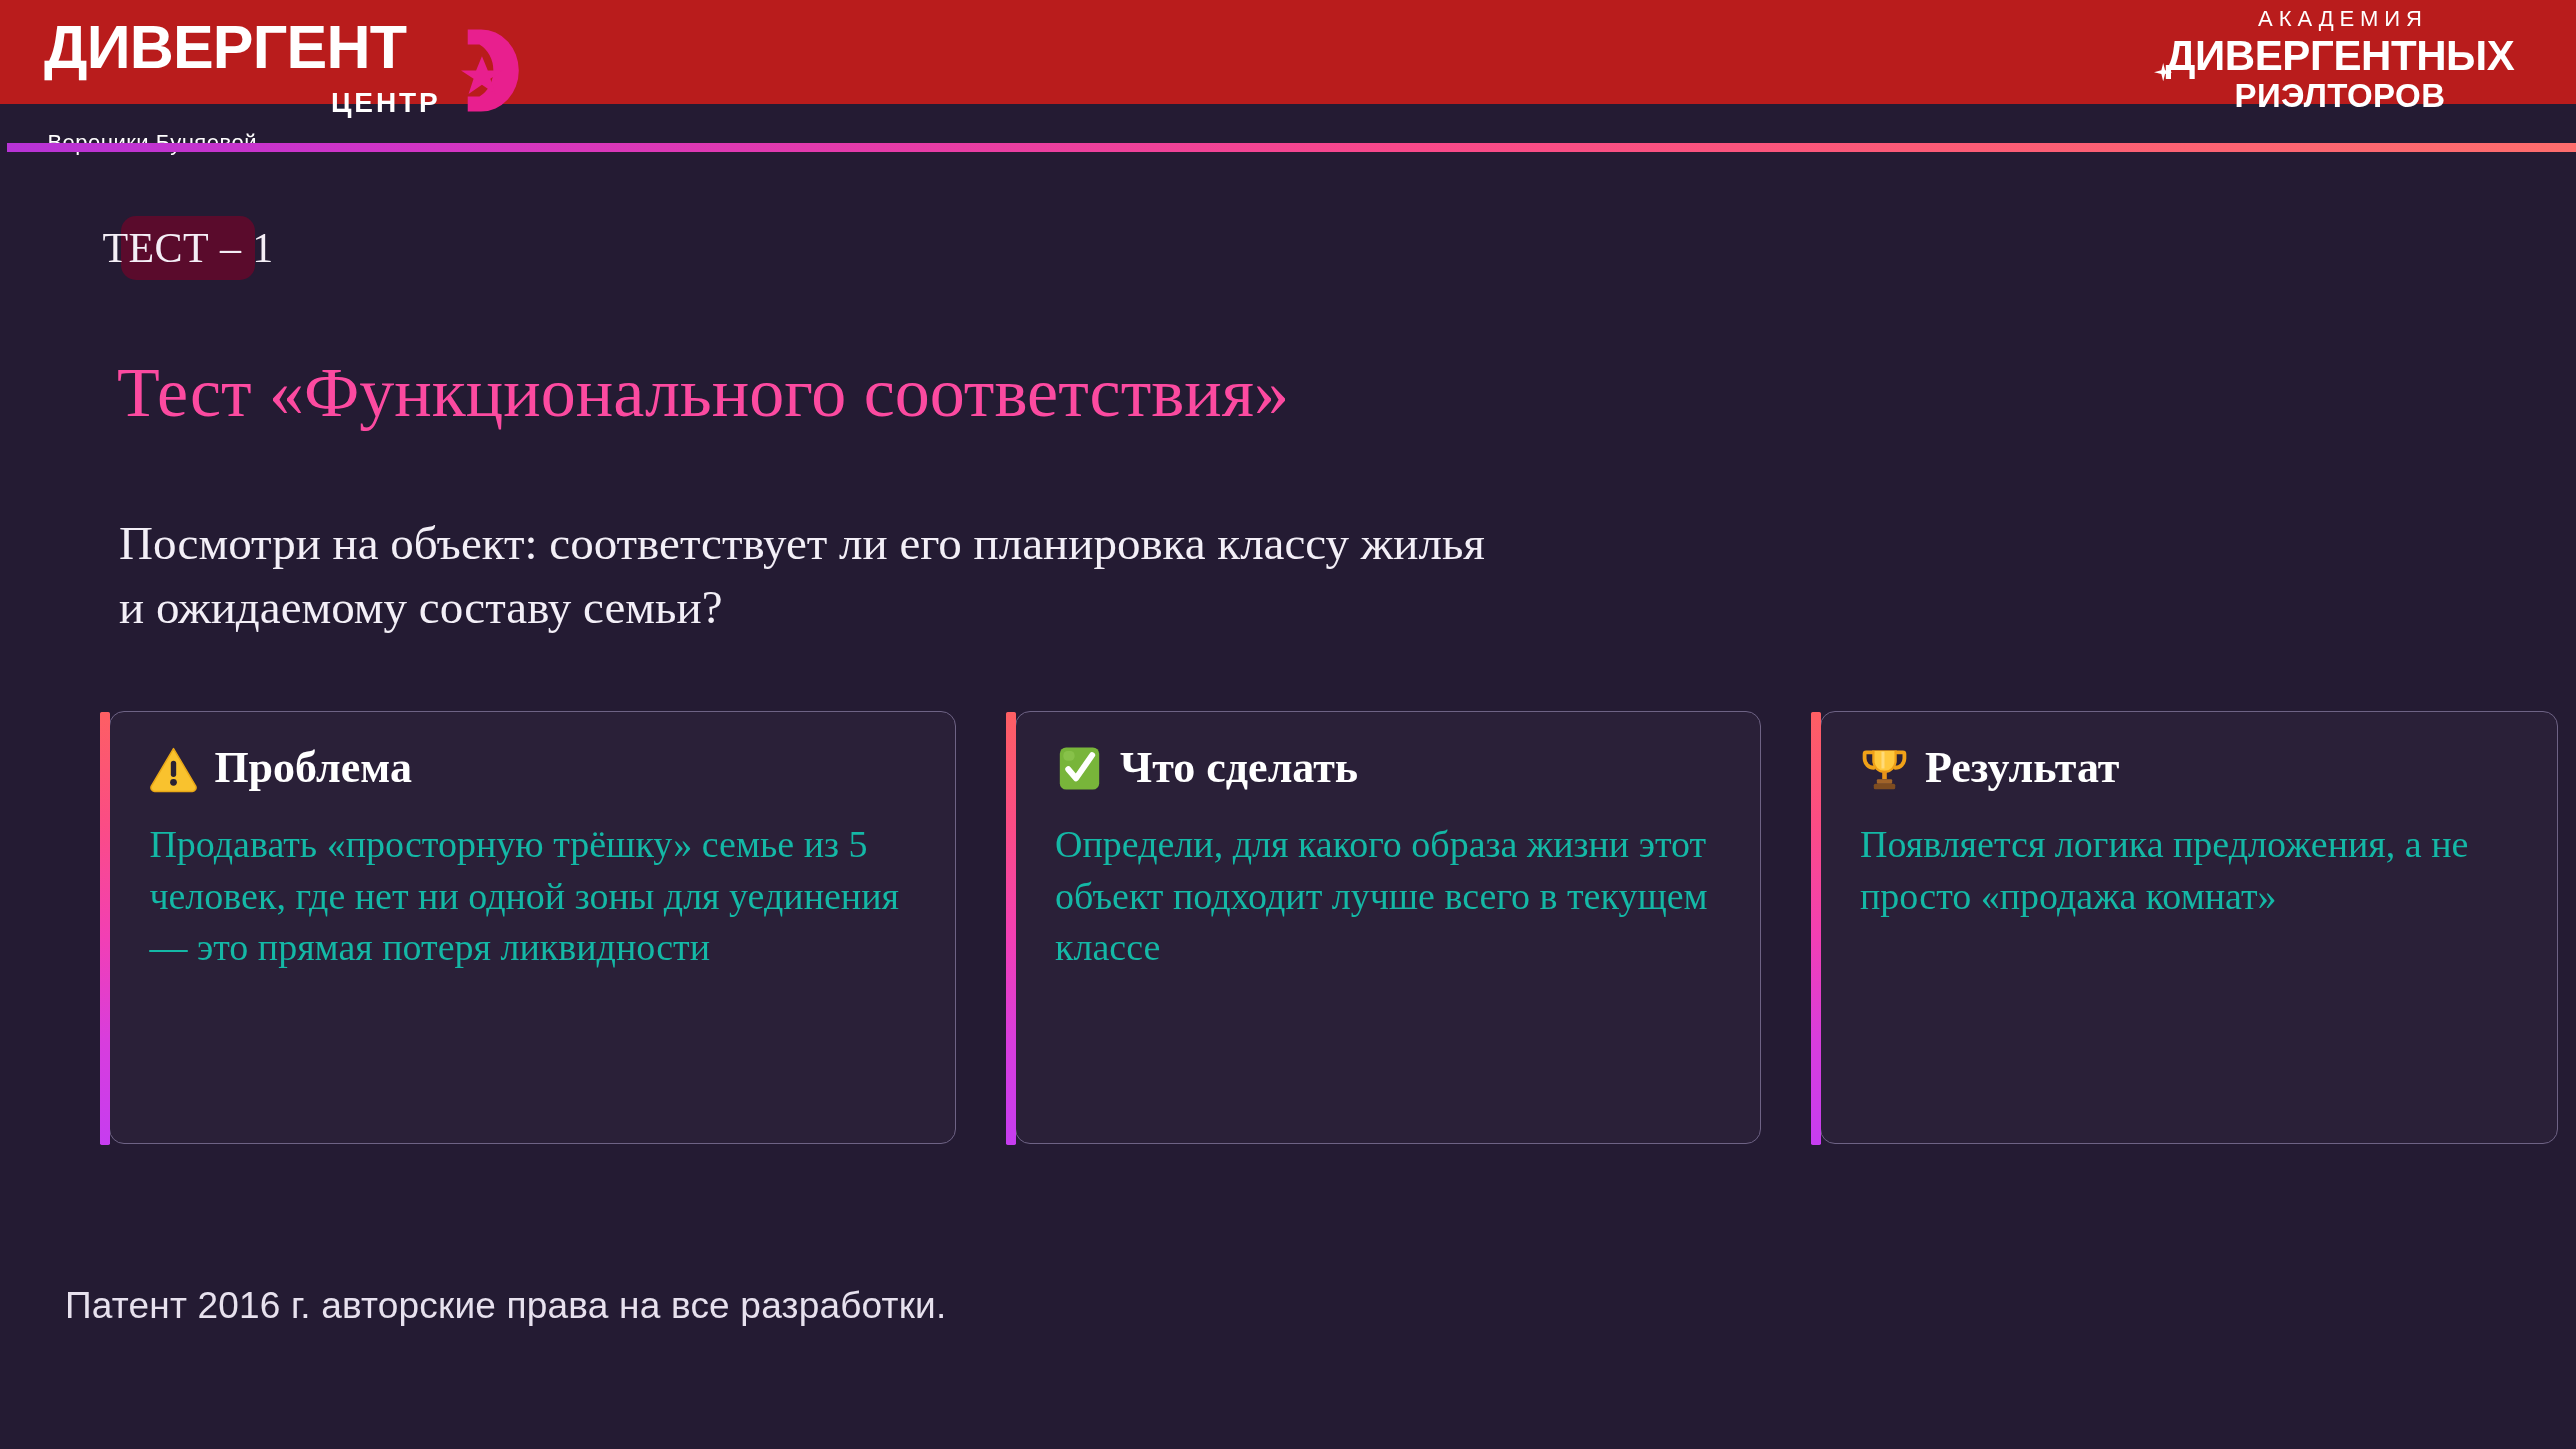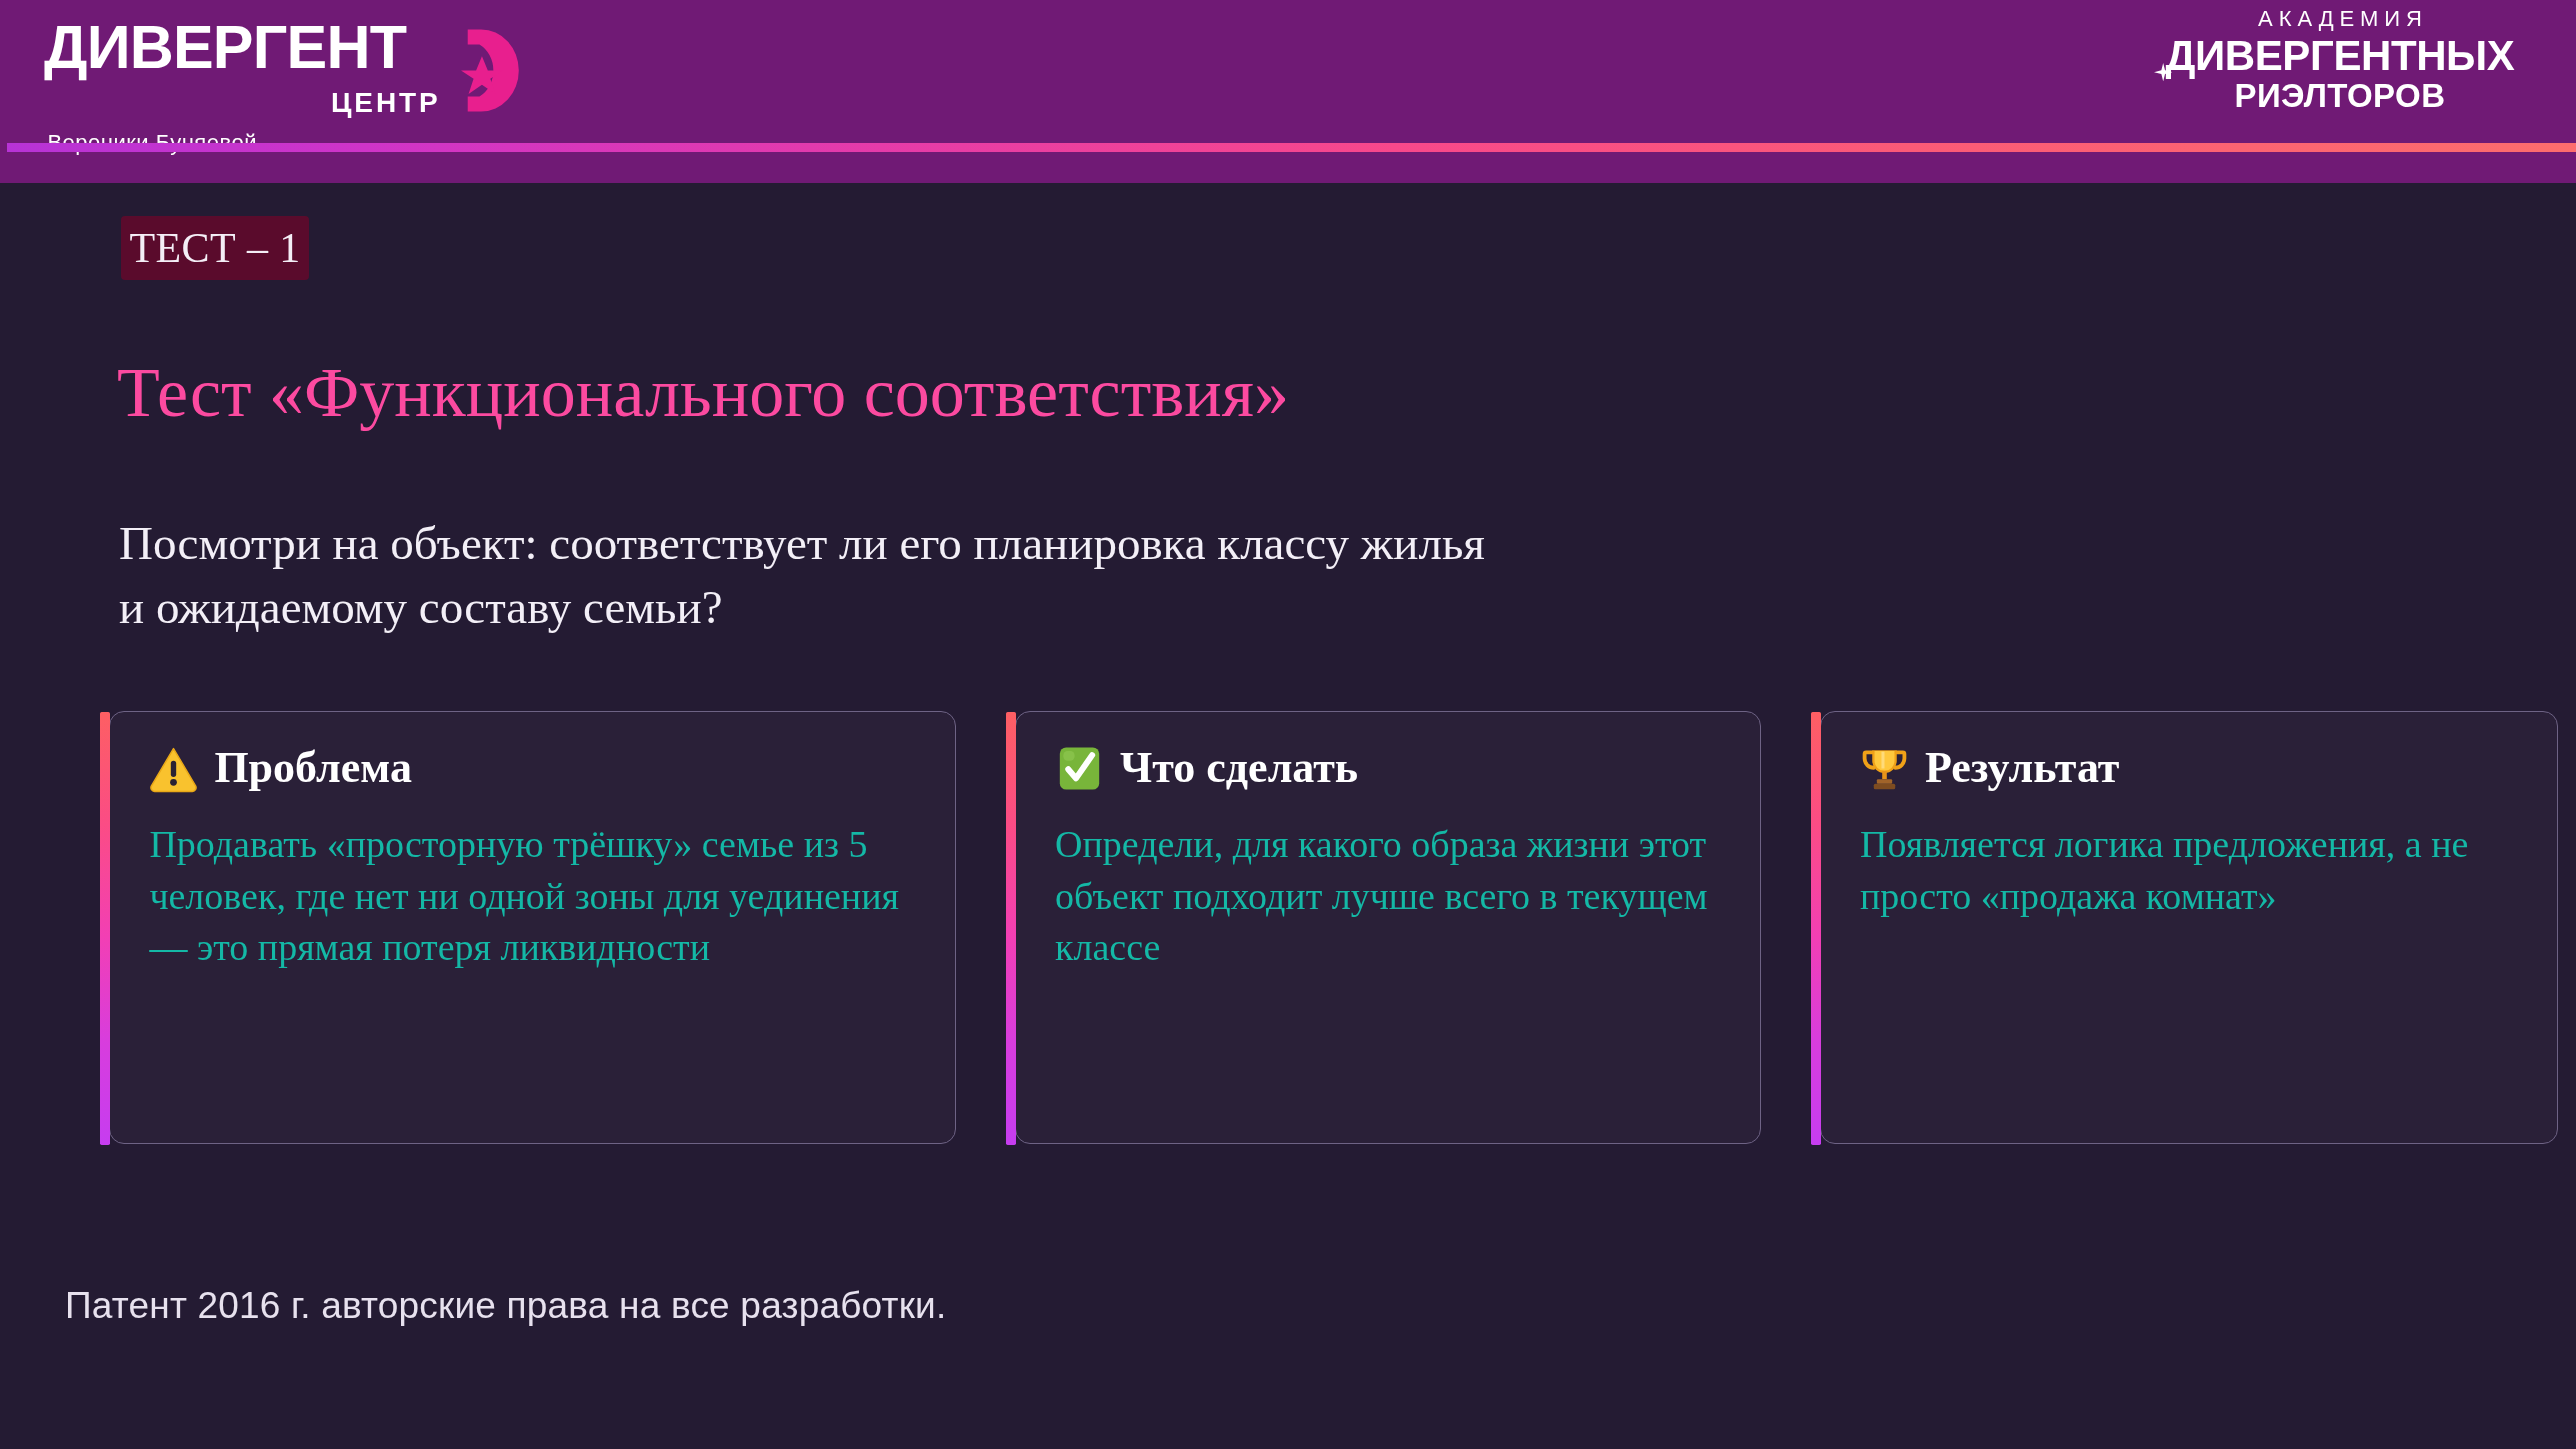--- a/index.html
+++ b/index.html
@@ -24,22 +24,22 @@
     width: 2576px;
     height: 1449px;
     background: #241b33;
   }
 
   
   .header {
     position: absolute;
     top: 0; left: 0;
     width: 2576px;
-    height: 183px;
-    background: #701a75;
+    height: 104px;
+    background: #b91c1c;
   }
 
   
   .brand-left {
     position: absolute;
     left: 44px;
     top: 11.7px;
     width: 503px;
     height: 117px;
   }
@@ -140,24 +140,24 @@
         #f8488b 54%,
         #fb5a77 74%,
         #fd6d6d 100%);
   }
 
   
   .test-badge {
     position: absolute;
     left: 121px;
     top: 216px;
-    width: 188px;
+    width: 134px;
     height: 64px;
     background: #5a0b2c;
-    border-radius: 4px;
+    border-radius: 15px;
     display: flex;
     align-items: center;
     justify-content: center;
   }
   .test-badge-label {
     font-family: "Liberation Serif", serif;
     font-size: 42px;
     color: #f4eef6;
     letter-spacing: 0.4px;
     line-height: 1;

